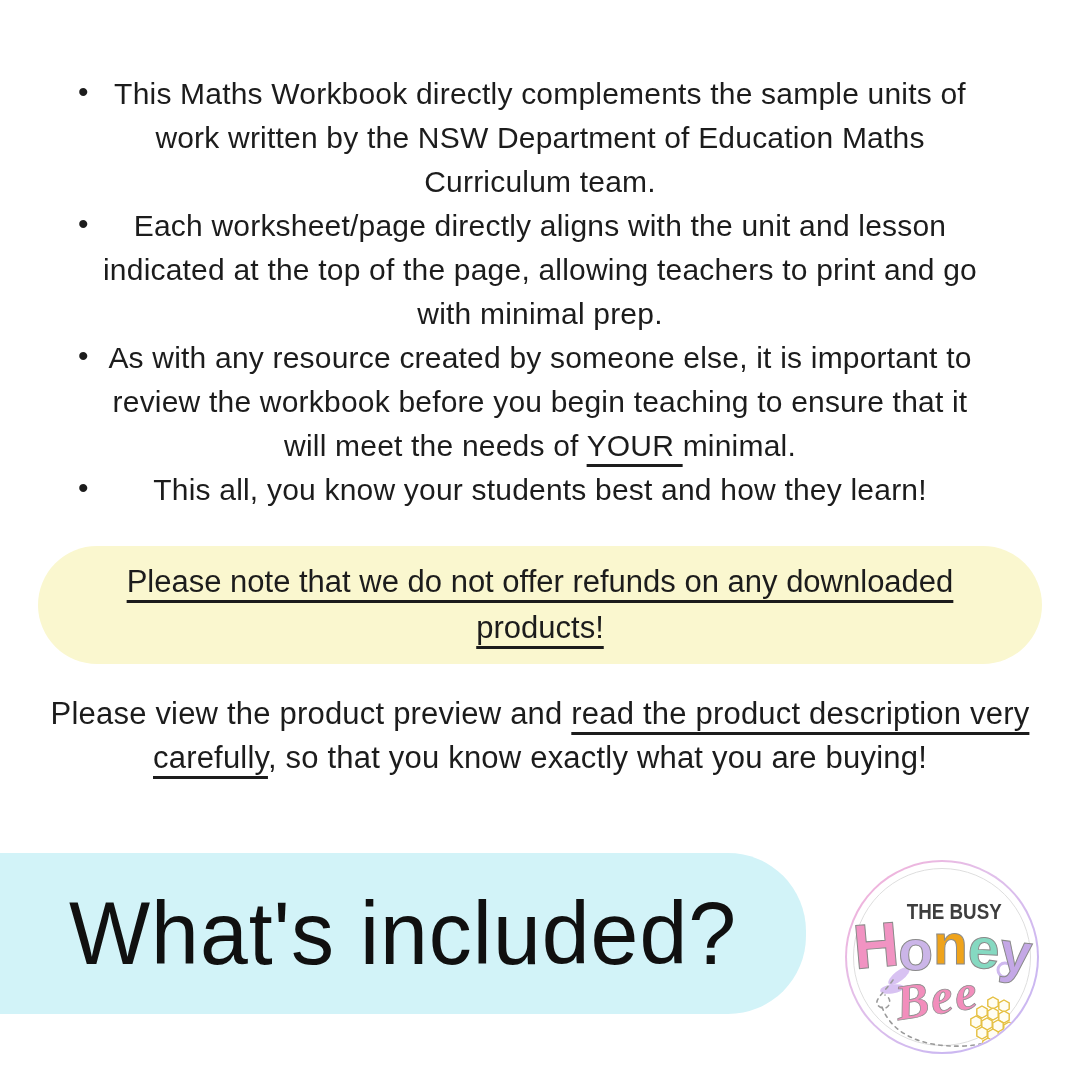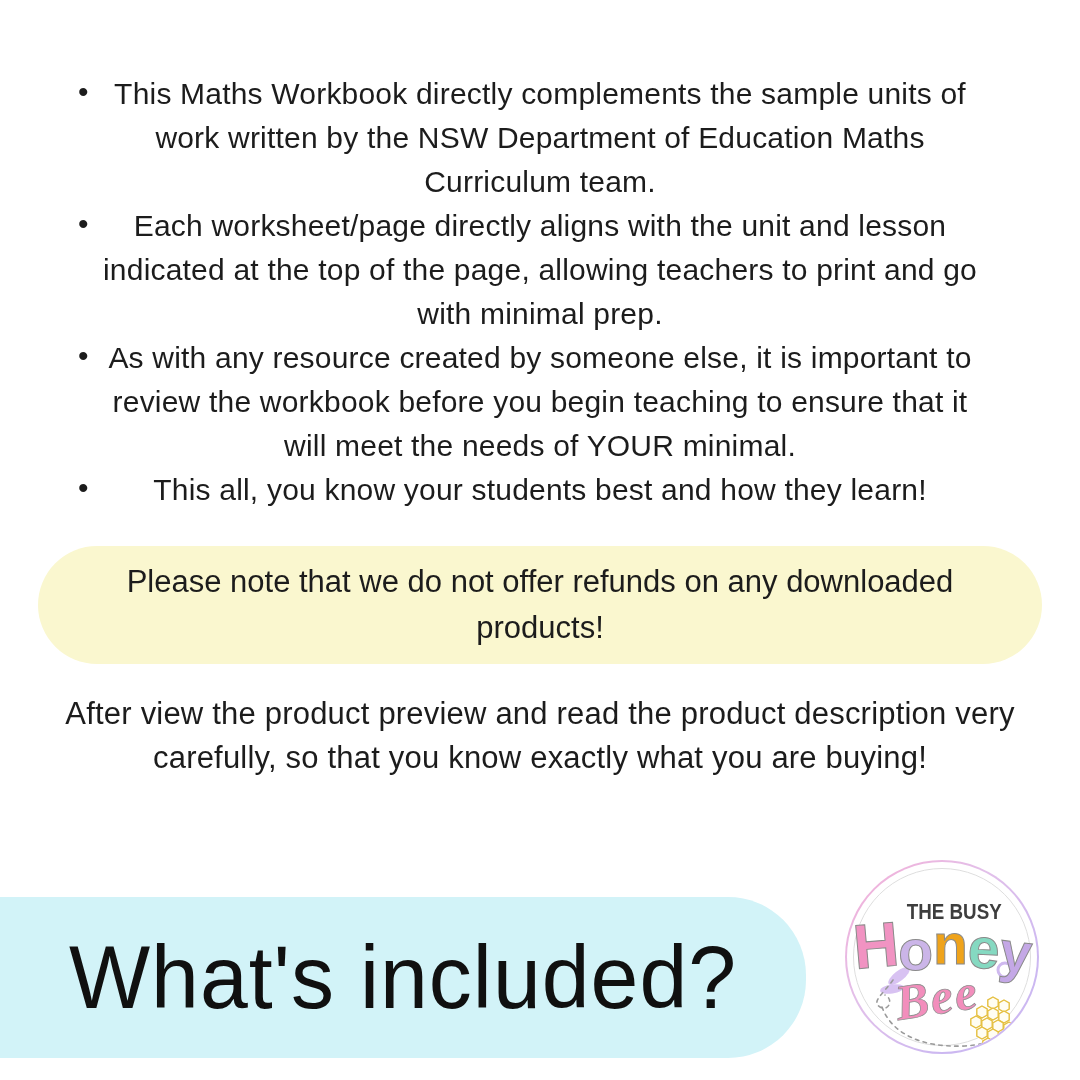--- a/index.html
+++ b/index.html
@@ -6,20 +6,21 @@
   html,body { width:1080px; height:1080px; background:#ffffff; }
   body {
     font-family:"Liberation Sans", sans-serif;
     color:#1c1c1c;
     position:relative;
     overflow:hidden;
   }
   .page { position:absolute; inset:0; background:#ffffff; }
 
   .u {
+    text-decoration: underline;
     text-decoration-thickness: 2.5px;
     text-underline-offset: 8px;
   }
 
   
   .bullet-list {
     position:absolute;
     top:72px; left:48px; width:984px;
     font-size:30px;
     line-height:44px;
@@ -155,24 +156,24 @@
       <span class="bullet-marker">•</span>
       <span><span>This all, you know your students best and how they learn!</span></span>
     </div>
   </div>
 
   <div class="refund-box" style="background: rgb(250, 247, 207);">
     <span><span class="u">Please note that we do not offer refunds on any downloaded products!</span></span>
   </div>
 
   <div class="preview-note">
-    <span><span>After view the product preview and </span><span class="u">read the product description very carefully</span><span>, so that you know exactly what you are buying!</span></span>
-  </div>
-
-  <div class="included-banner" style="background: rgb(210, 243, 248); margin-top: 44px;">
+    <span><span>Please view the product preview and </span><span class="u">read the product description very carefully</span><span>, so that you know exactly what you are buying!</span></span>
+  </div>
+
+  <div class="included-banner" style="background: rgb(210, 243, 248);">
     <div class="included-title" style="color: rgb(16, 16, 16);">What's included?</div>
   </div>
 
   <div class="logo">
     <div class="logo-inner">
       <div class="logo-ring2"></div>
 
       <svg class="logo-decor" width="190" height="190" viewBox="0 0 190 190">
         <defs>
           <path id="hexa" d="M0,-6 L5.2,-3 L5.2,3 L0,6 L-5.2,3 L-5.2,-3 Z" fill="#fffdf2" stroke="#e5bf3f" stroke-width="1.4"></path>

